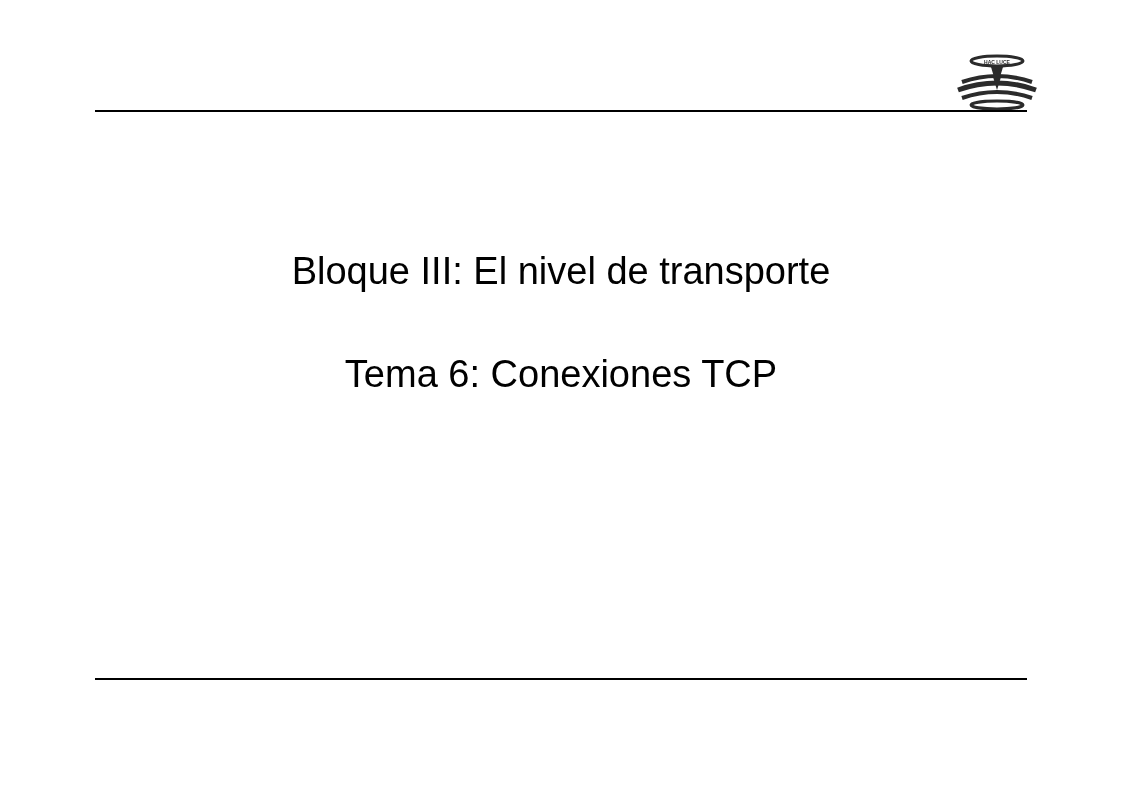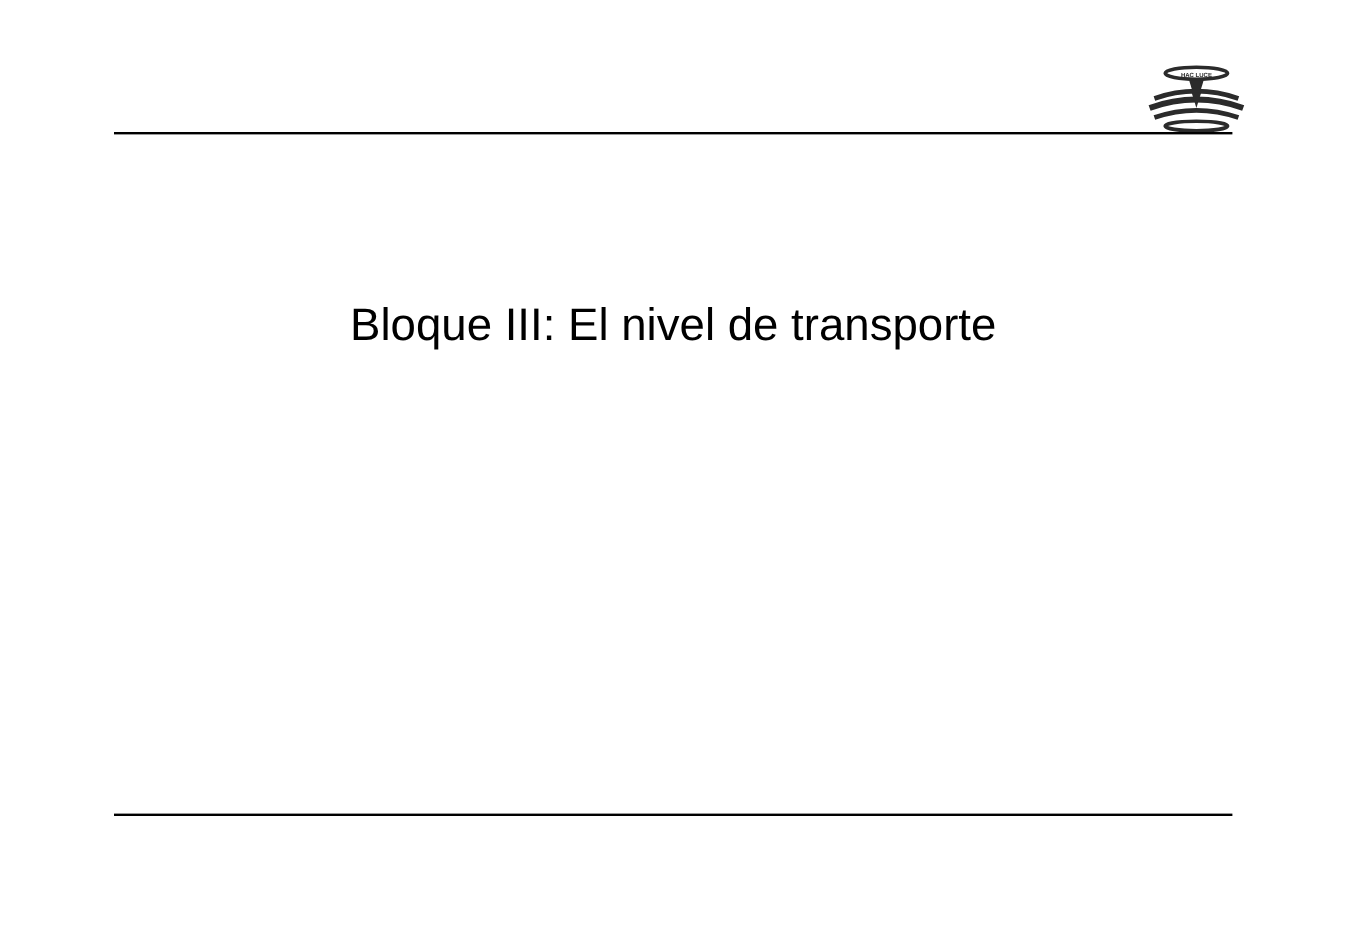--- a/index.html
+++ b/index.html
@@ -82,16 +82,17 @@
         <path d="M 39 17 L 51 17 L 48 27 L 42 27 Z" fill="#2b2b2b"></path>
         <path d="M 41 27 L 49 27 L 45 40 Z" fill="#2b2b2b"></path>
       </svg>
     </div>
   </div>
 
   <div class="top-rule"></div>
 
   <div class="content">
     <div class="title-line1">Bloque III: El nivel de transporte</div>
+    <div class="title-line2">Tema 6: Conexiones TCP</div>
   </div>
 
   <div class="bottom-rule"></div>
 </div>
 
 </body></html>

